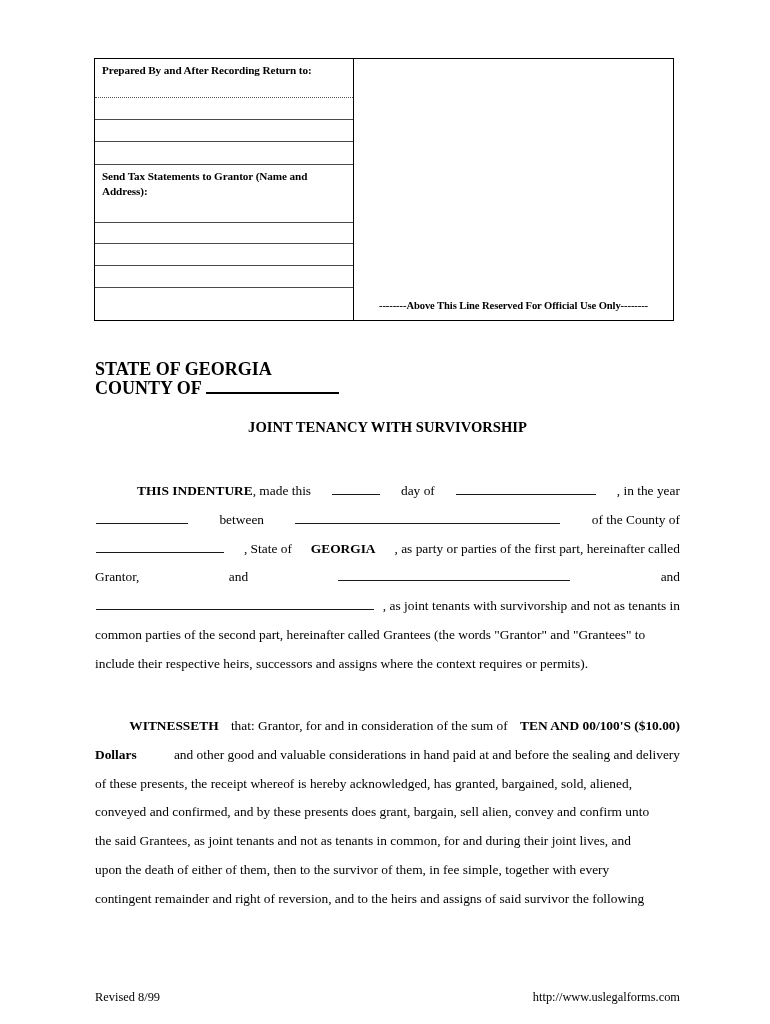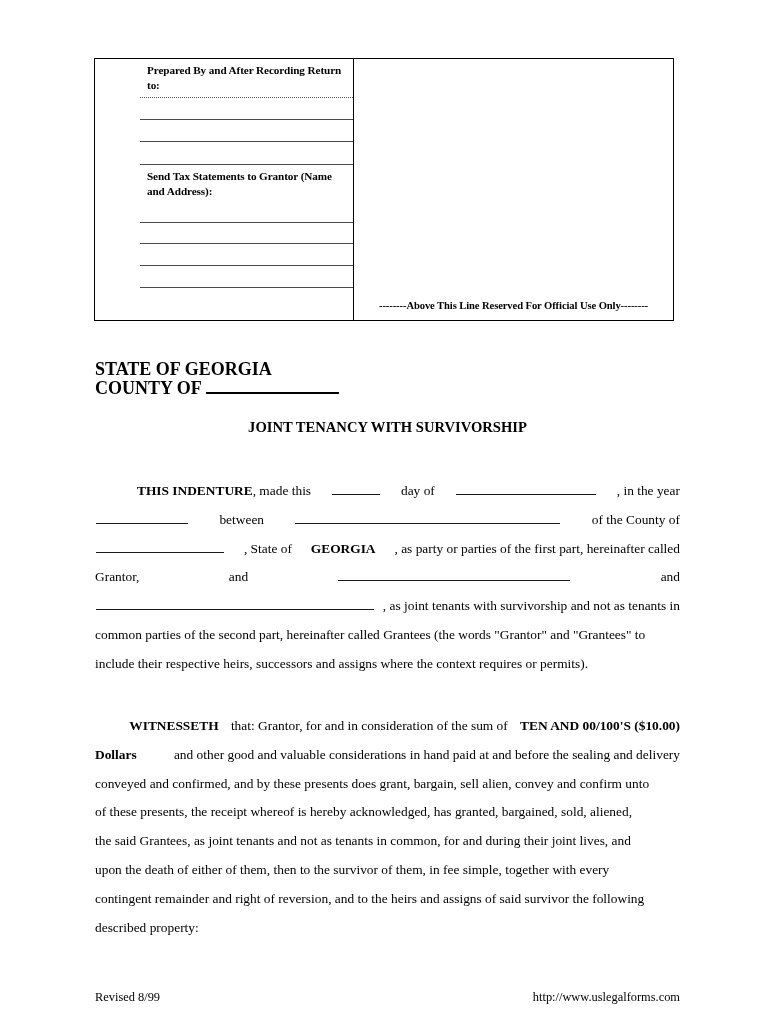--- a/index.html
+++ b/index.html
@@ -46,21 +46,20 @@
   .rt-right {
     flex: 1;
     box-sizing: border-box;
     position: relative;
   }
 
   .rt-row {
     box-sizing: border-box;
     border-bottom: 1.5px solid #4a4a4a;
     padding: 4px 7px 0 7px;
-    margin-left: 45px;
   }
   .rt-row.last { border-bottom: none; }
   .rt-row.dotted-bottom { border-bottom: 1.5px dotted #555; }
 
   .rt-label {
     font-weight: bold;
     font-size: 11.2px;
     line-height: 14.5px;
     letter-spacing: -0.1px;
   }
@@ -274,42 +273,39 @@
       <span>that: Grantor, for and in consideration of the sum of</span>
       <span><b>TEN AND 00/100'S ($10.00)</b></span>
     </div>
 
     <div class="jrow">
       <span><b>Dollars</b></span>
       <span>and other good and valuable considerations in hand paid at and before the sealing and delivery</span>
     </div>
 
     <div class="jrow">
+      <span>of these presents, the receipt whereof is hereby acknowledged, has granted, bargained, sold, aliened,</span>
+    </div>
+
+    <div class="jrow">
       <span>conveyed and confirmed, and by these presents does grant, bargain, sell alien, convey and confirm unto</span>
     </div>
 
     <div class="jrow">
-      <span>of these presents, the receipt whereof is hereby acknowledged, has granted, bargained, sold, aliened,</span>
-    </div>
-
-    <div class="jrow">
       <span>the said Grantees, as joint tenants and not as tenants in common, for and during their joint lives, and</span>
     </div>
 
     <div class="jrow">
       <span>upon the death of either of them, then to the survivor of them, in fee simple, together with every</span>
     </div>
 
     <div class="jrow">
       <span>contingent remainder and right of reversion, and to the heirs and assigns of said survivor the following</span>
     </div>
 
-    <div class="jrow">
-      <span>described property:</span>
-    </div>
 
   </div>
 
   <div class="footer">
     <span>Revised 8/99</span>
     <span>http://www.uslegalforms.com</span>
   </div>
 
 </div>
 

